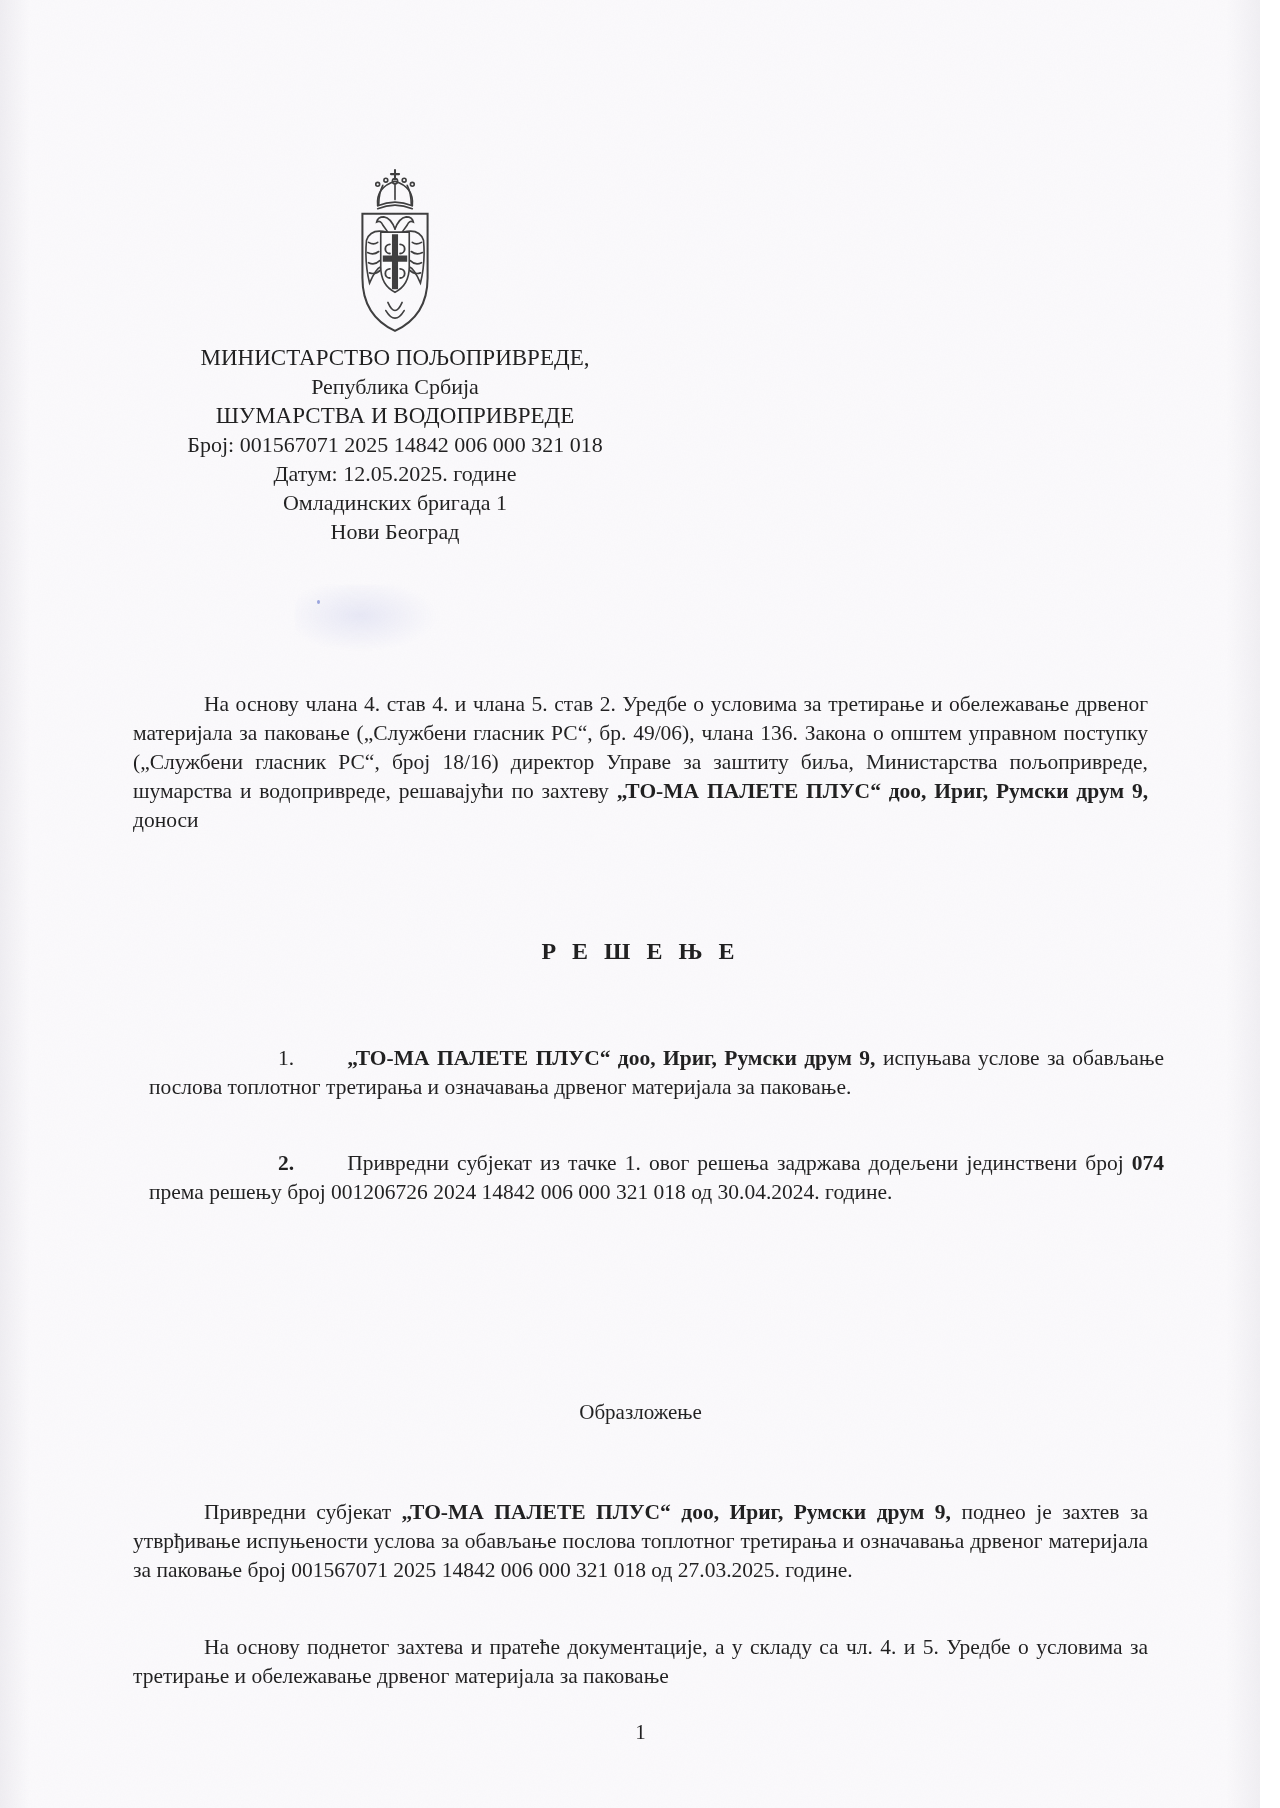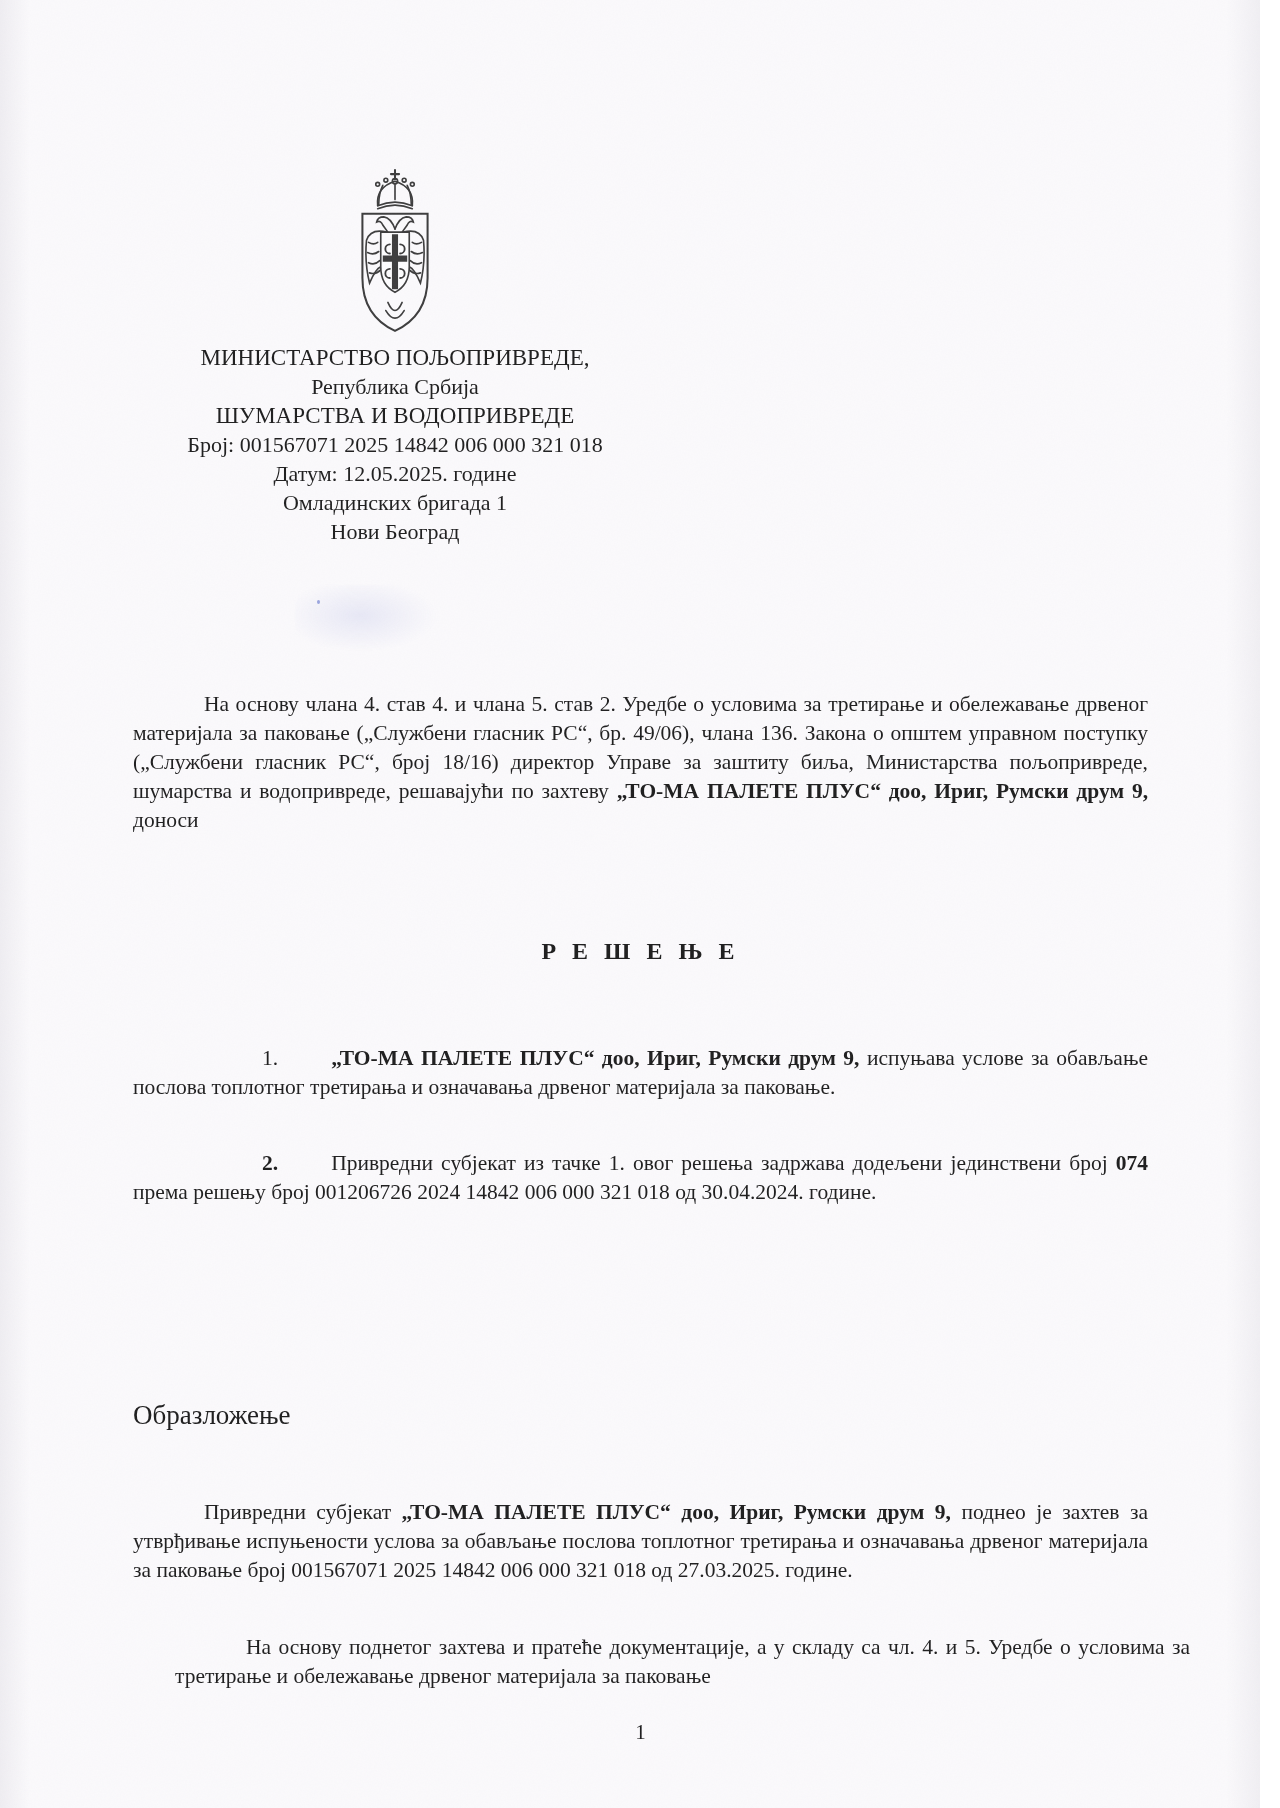--- a/index.html
+++ b/index.html
@@ -37,40 +37,40 @@
   .h-bold { font-weight:bold; }
 
   .content { position:absolute; left:133px; top:0; width:1015px; height:1528px; }
 
   .para {
     position:absolute; left:0; width:1015px;
     font-size:21.5px; line-height:29px;
     text-align:justify;
   }
   .indent { text-indent:71px; }
-  .item { text-indent:129px; }
+  .item { text-indent:129px;margin-left:16px; }
   .tab-gap { display:inline-block; width:53px; }
   .b { font-weight:bold; }
 
   .heading-resenje {
     position:absolute; top:938px; left:0; width:1015px;
     text-align:center; font-weight:bold; font-size:24px;
     letter-spacing:5px; white-space:nowrap;
   }
   .heading-obraz {
     position:absolute; top:1400px; left:0; width:1015px;
-    font-size:27px;
+    text-align:center; font-size:21px;
   }
 
   .p-intro { top:668px; }
   .p-item1 { top:1022px; }
   .p-item2 { top:1127px; }
   .p-item3 { top:1230px; }
   .p-rat1  { top:1476px; }
-  .p-rat2  { top:1611px;margin-left:42px; }
+  .p-rat2  { top:1611px; }
 
   .page-number {
     position:absolute; top:1720px; left:0; width:1015px;
     text-align:center; font-size:21px;
   }
 
   .stamp-ghost {
     position:absolute; left:295px; top:585px; width:145px; height:68px;
     background:radial-gradient(ellipse at 45% 45%, rgba(105,118,205,0.13), rgba(105,118,205,0) 68%);
     filter:blur(1px);

